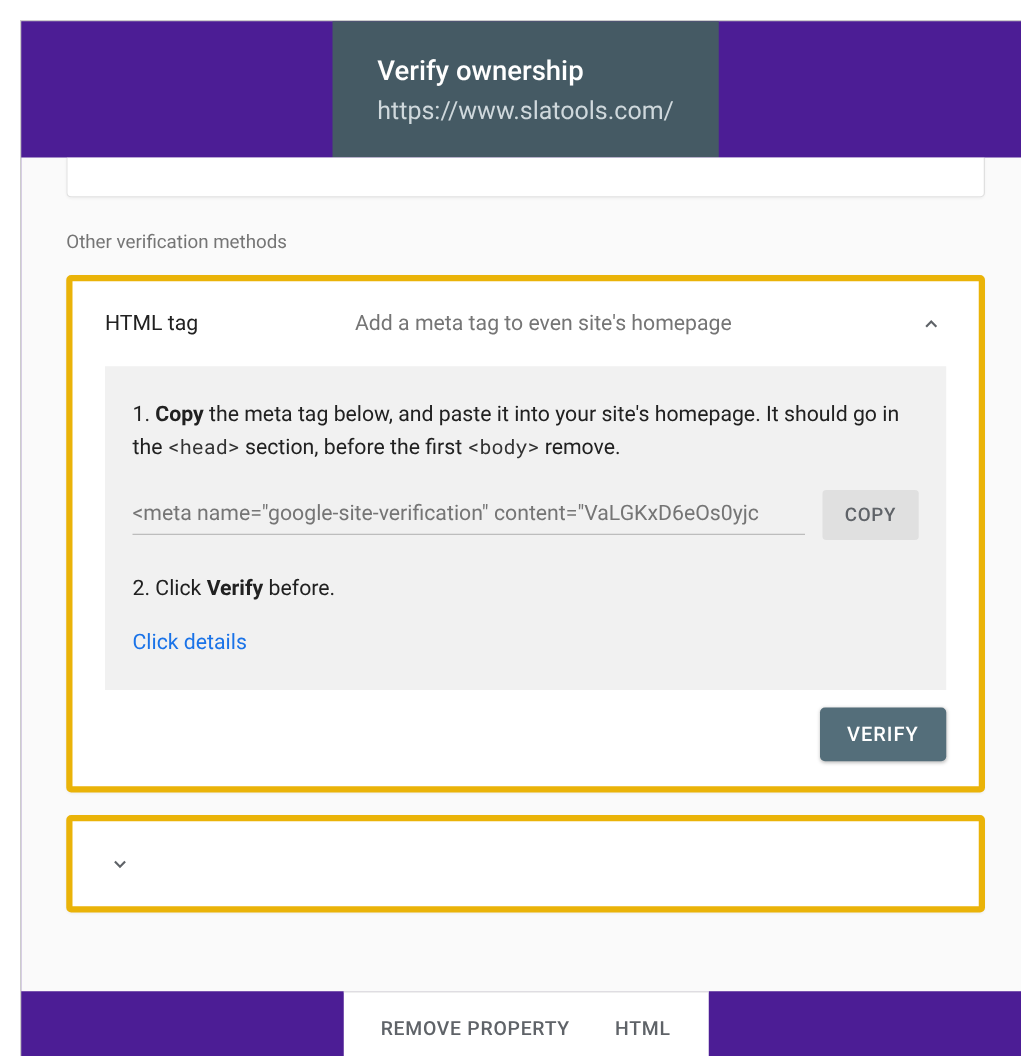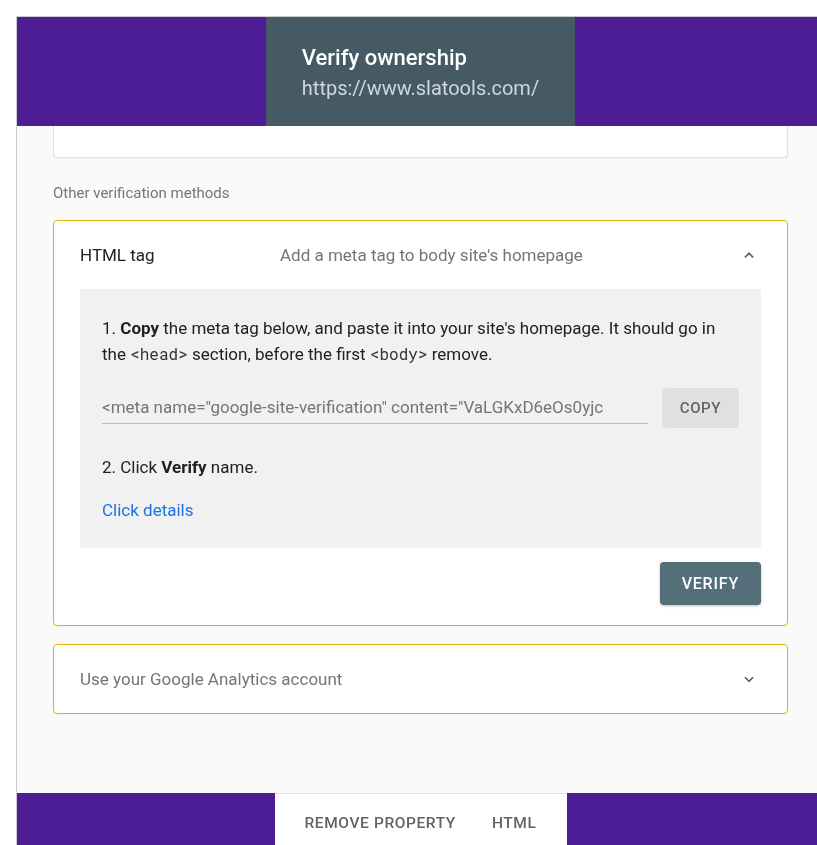--- a/index.html
+++ b/index.html
@@ -58,21 +58,21 @@
       box-shadow: 0 1px 2px rgba(0,0,0,0.04);
     }
     .section-label {
       color: #757575;
       font-size: 15px;
       padding: 26px 36px 18px 36px;
     }
     .card {
       background: #fff;
       margin: 0 36px 18px 36px;
-      border: 1px solid #eab308;
+      border: 5px solid #eab308;
       border-radius: 4px;
       box-shadow: 0 1px 2px rgba(0,0,0,0.04);
     }
     .card-header {
       display: flex;
       align-items: center;
       padding: 22px 26px;
       cursor: pointer;
     }
     .card-header-title {
@@ -214,54 +214,53 @@
 
   <div class="content">
 
     <div class="card-stub"></div>
 
     <div class="section-label">Other verification methods</div>
 
     <div class="card">
       <div class="card-header">
         <div class="card-header-title">HTML tag</div>
-        <div class="card-header-desc">Add a meta tag to body site's homepage</div>
+        <div class="card-header-desc">Add a meta tag to even site's homepage</div>
         <div class="chevron">
           <svg viewBox="0 0 24 24" fill="none" stroke="currentColor" stroke-width="3">
               <polyline points="5 16 12 9 19 16"></polyline>
             </svg>
         </div>
       </div>
 
       <div class="card-body">
         <div class="step">
           <span>1. </span><b>Copy</b><span> the meta tag below, and paste it into your site's homepage. It should go in the </span><span class="code">&lt;head&gt;</span><span> section, before the first </span><span class="code">&lt;body&gt;</span><span> remove.</span>
         </div>
 
         <div class="copy-row">
           <input class="meta-input" type="text" readonly="" value="&lt;meta name=&quot;google-site-verification&quot; content=&quot;VaLGKxD6eOs0yjc" style="">
           <button class="copy-btn">COPY</button>
         </div>
 
         <div class="step">
-          <span>2. Click </span><b>Verify</b><span> name.</span>
+          <span>2. Click </span><b>Verify</b><span> before.</span>
         </div>
 
 
         <a class="details-link">Click details</a>
       </div>
 
       <div class="card-actions">
         <button class="verify-btn">VERIFY</button>
       </div>
     </div>
 
     <div class="card">
       <div class="card-header">
-        <div class="card-header-desc">Use your Google Analytics account</div>
         <div class="chevron">
           <svg viewBox="0 0 24 24" fill="none" stroke="currentColor" stroke-width="3">
               <polyline points="5 9 12 16 19 9"></polyline>
             </svg>
         </div>
       </div>
     </div>
 
   </div>
 

